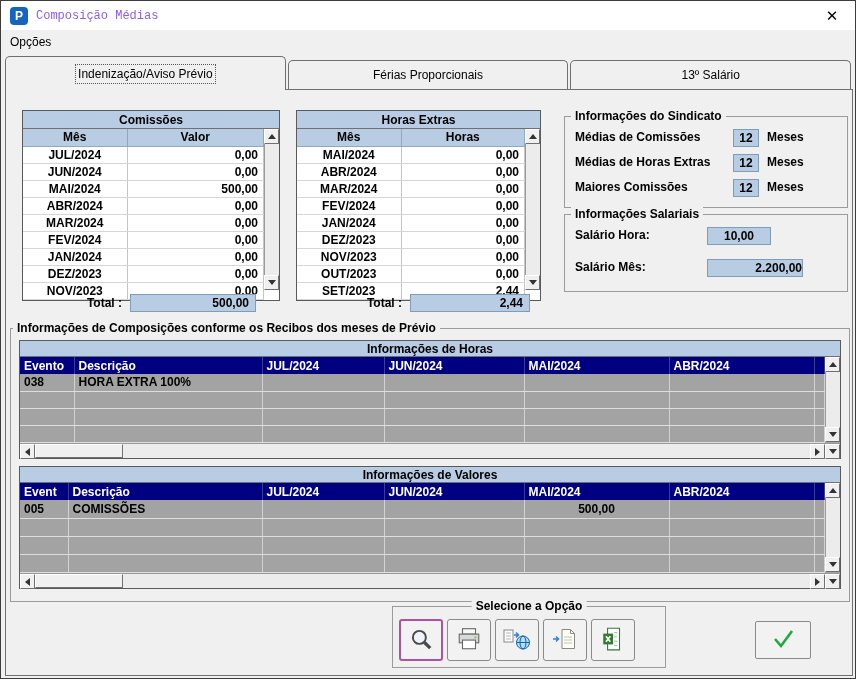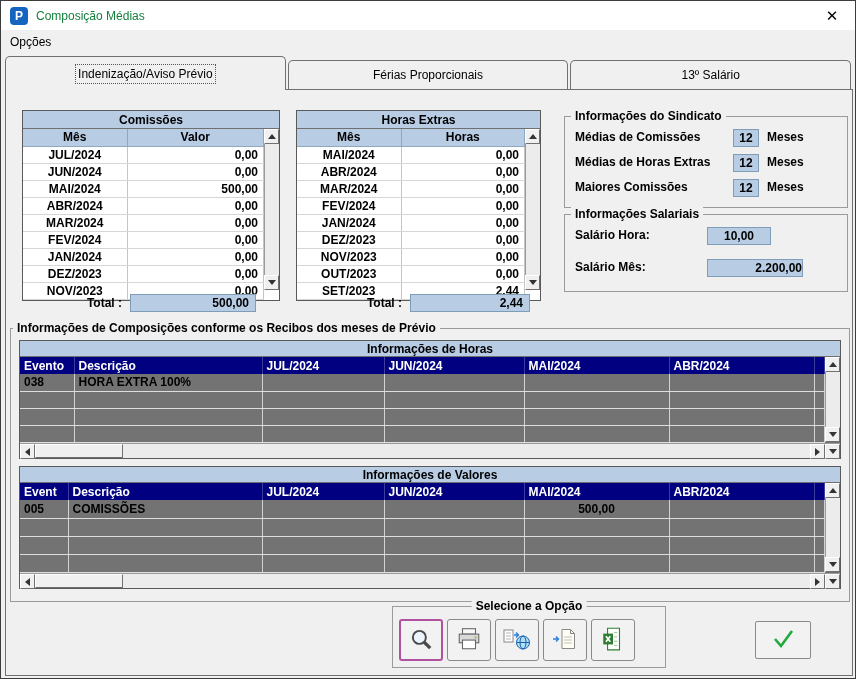--- a/index.html
+++ b/index.html
@@ -7,21 +7,21 @@
   body { font-family:"Liberation Sans", sans-serif; }
 
   .window { position:relative; width:856px; height:679px; background:#f0f0f0;
             border:1px solid #3c3c3c; overflow:hidden; }
 
   
   .titlebar { position:absolute; left:0; top:0; right:0; height:29px; background:#ffffff;
               display:flex; align-items:center; padding:0 9px; }
   .app-icon { width:18px; height:18px; background:#1565c0; color:#fff; border-radius:4px;
               font-weight:bold; font-size:12px; display:flex; align-items:center; justify-content:center; }
-  .win-title { margin-left:8px; font-size:12px; color:#15803d; }
+  .win-title { margin-left:8px; font-size:12px; color:#8b5cf6;font-family:Liberation Mono, monospace; }
   .close-btn { margin-left:auto; font-size:15px; width:28px; text-align:center; color:#000; cursor:default; }
   .menubar { position:absolute; left:0; top:29px; right:0; height:24px; background:#f0f0f0;
              display:flex; align-items:center; padding:0 9px; font-size:12px; }
 
   
   .tabstrip { position:absolute; left:4px; top:55px; width:848px; height:33px; display:flex; }
   .tab { flex:1; margin-top:4px; margin-right:2px; background:#f0f0f0;
          border:1px solid #707070; border-bottom:none; border-radius:5px 5px 0 0;
          display:flex; align-items:center; justify-content:center; font-size:12px; }
   .tab.active { margin-top:0; font-weight:normal; z-index:3; position:relative; margin-bottom:-1px; }
@@ -71,21 +71,21 @@
   .groupbox { position:absolute; border:1px solid #9b9b9b; }
   .legend { position:absolute; top:-8px; left:6px; background:#f0f0f0; padding:0 4px;
             font-weight:bold; font-size:12px; white-space:nowrap; }
   .legend.centered { left:50%; transform:translateX(-50%); }
 
   .info-row { position:absolute; left:10px; right:8px; height:18px; }
   .info-row .lbl { position:absolute; left:0; top:1px; }
   .info-row .sfx { position:absolute; top:1px; }
 
   
-  .gridbox { position:absolute; border:1px solid #5a5a5a; background:#737373; }
+  .gridbox { position:absolute; border:1px solid #5a5a5a; background:#a3a3a3; }
   .gridbox .caption { height:16px; line-height:16px; }
   table.grid { border-collapse:collapse; table-layout:fixed; flex:1; font-size:12px; font-weight:bold; }
   table.grid th { height:17px; background:#000080; color:#fff; text-align:left; padding:0 4px;
                   border-right:1px solid #3c3c9c; font-size:12px; white-space:nowrap; overflow:hidden; }
   table.grid td { height:17px; line-height:17px; border-right:1px solid #d2d2d2;
                   border-bottom:1px solid #dedede; padding:0 4px; white-space:nowrap; overflow:hidden; }
   table.grid td:nth-child(5) { text-align:center; }
   .gridbox.valores table.grid td { height:18px; line-height:18px; }
 
   

